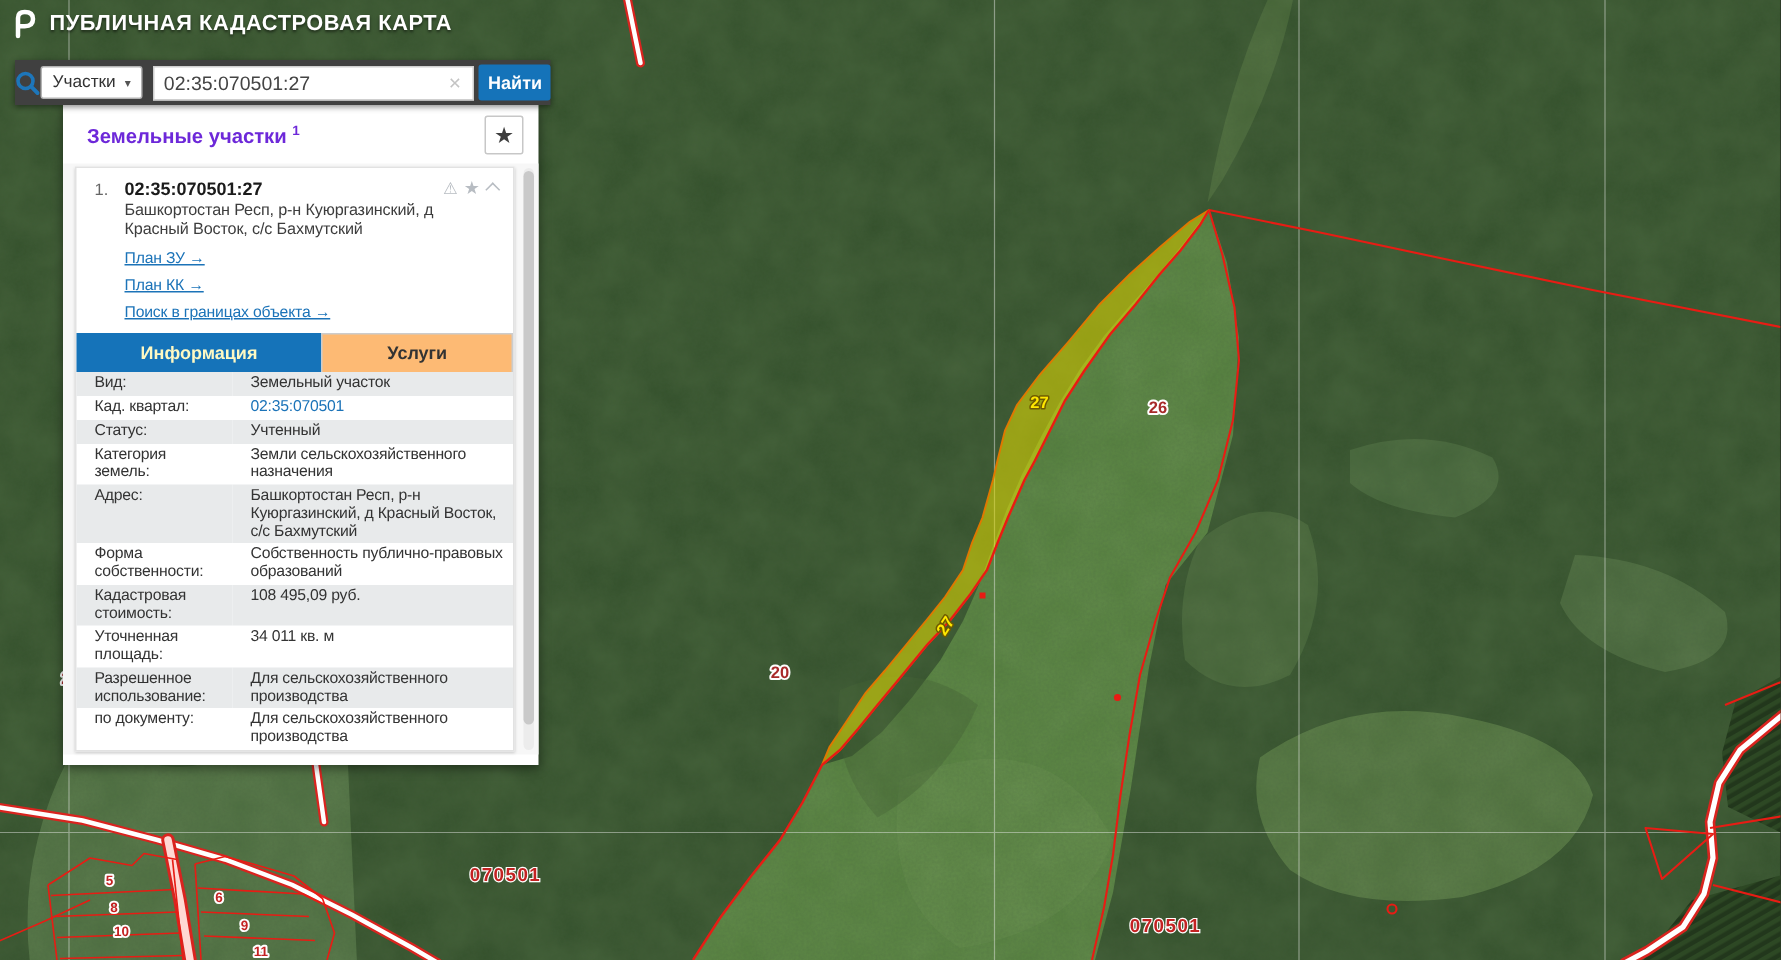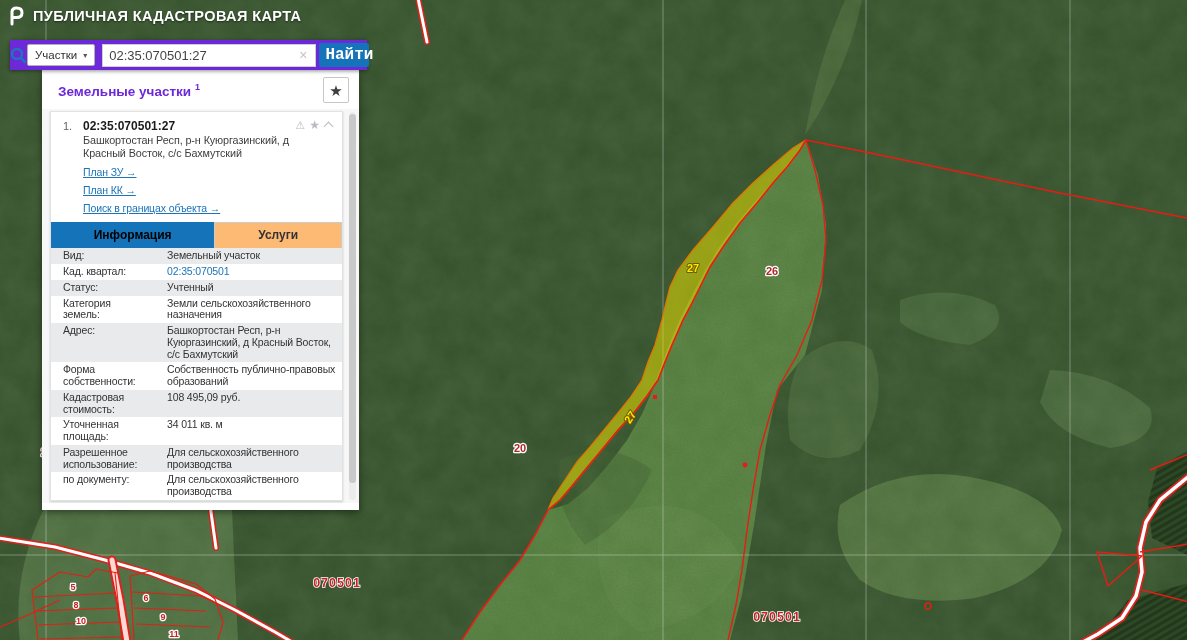--- a/index.html
+++ b/index.html
@@ -8,33 +8,33 @@
          font-family:"Liberation Sans",sans-serif;}
   .map{position:absolute;left:0;top:0;width:1187px;height:640px;display:block;}
 
   
   .app-header{position:absolute;left:8px;top:6px;display:flex;align-items:center;gap:7px;
               color:#fff;z-index:5;}
   .app-title{font-size:14.5px;font-weight:bold;letter-spacing:.4px;
              text-shadow:0 1px 2px rgba(0,0,0,.55);}
 
   
-  .searchbar{position:absolute;left:10px;top:40px;width:357px;height:30px;background:#6d28d9;
+  .searchbar{position:absolute;left:10px;top:40px;width:357px;height:30px;background:#404040;
              box-shadow:0 1px 4px rgba(0,0,0,.45);display:flex;align-items:center;z-index:4;}
   .search-ico{width:30px;display:flex;justify-content:center;align-items:center;}
   .dropdown{height:22px;border:1px solid #b3b3b3;border-radius:2px;display:flex;align-items:center;
             padding:0 7px;margin-right:7px;font-size:11.5px;color:#333;gap:6px;background:#fff;cursor:pointer;}
   .caret{font-size:8px;color:#555;}
   .input-wrap{flex:1;height:23px;border:1px solid #cfcfcf;display:flex;align-items:center;background:#fff;}
   .input-wrap input{border:none;outline:none;flex:1;font-size:13px;color:#444;padding:0 6px;
                     font-family:"Liberation Sans",sans-serif;background:transparent;}
   .clear-x{color:#c4c4c4;font-size:14px;padding:0 8px;cursor:pointer;}
   .find-btn{width:50px;height:24px;background:#1573b9;color:#fff;border:none;font-weight:bold;
-            font-size:16px;border-radius:2px;margin:0 4px 0 3px;cursor:pointer;
-            font-family:Liberation Mono, monospace;}
+            font-size:12px;border-radius:2px;margin:0 4px 0 3px;cursor:pointer;
+            font-family:Liberation Sans, sans-serif;}
 
   
   .panel{position:absolute;left:42px;top:70px;width:317px;background:#fff;z-index:3;
          box-shadow:0 2px 7px rgba(0,0,0,.45);padding-bottom:7px;}
   .panel-header{display:flex;align-items:center;justify-content:space-between;padding:7px 10px 6px 16px;}
   .panel-title{font-size:13.5px;font-weight:bold;color:#6d28d9;}
   .panel-title sup{font-size:9px;font-weight:bold;}
   .fav-btn{width:26px;height:26px;border:1px solid #c7c7c7;border-radius:2px;background:#fff;
            color:#3e3e3e;font-size:15px;line-height:23px;text-align:center;cursor:pointer;padding:0;}
   .results{position:relative;padding:2px 16px 2px 8px;background:#f7f7f7;}
@@ -46,21 +46,21 @@
   .idx{color:#666;font-size:11px;width:20px;flex:none;}
   .cadnum{font-weight:bold;font-size:12px;color:#1b1b1b;}
   .card-icons{position:absolute;right:9px;top:6px;color:#b7bcc2;display:flex;gap:4px;align-items:center;}
   .warn-ico{font-size:11px;} .star-ico{font-size:12px;}
   .chev{width:7px;height:7px;border-top:1.7px solid #b7bcc2;border-right:1.7px solid #b7bcc2;
         transform:rotate(-45deg);margin:3px 1px 0 1px;}
   .addr{margin:1px 14px 0 32px;font-size:10.8px;color:#3d3d3d;line-height:1.18;letter-spacing:-.1px;}
   .links{margin:7px 10px 8px 32px;font-size:10.5px;display:flex;gap:6px;white-space:nowrap;flex-direction:column;}
   .links a{color:#1b73b8;text-decoration:underline;letter-spacing:-.12px;cursor:pointer;}
   .tabs{display:flex;height:26px;}
-  .tab1{flex:1.3;background:#1573b9;color:#000000;font-weight:bold;font-size:12px;text-align:center;
+  .tab1{flex:1.3;background:#1573b9;color:#fef9c3;font-weight:bold;font-size:12px;text-align:center;
         line-height:26px;cursor:pointer;}
   .tab2{flex:1;background:#fdba74;border:1px solid #ccc;border-bottom:none;color:#333;font-weight:bold;
         font-size:12px;text-align:center;line-height:24px;cursor:pointer;}
   table.info{width:100%;border-collapse:collapse;font-size:10.5px;letter-spacing:-.15px;color:#333;}
   table.info tr:nth-child(odd){background:#e8eaeb;}
   table.info td{vertical-align:top;padding:2px 6px 2px 12px;line-height:1.12;}
   td.lab{width:104px;padding-right:4px;}
   td.val{padding-left:0;padding-right:8px;}
   .vlink{color:#1b73b8;}
 

